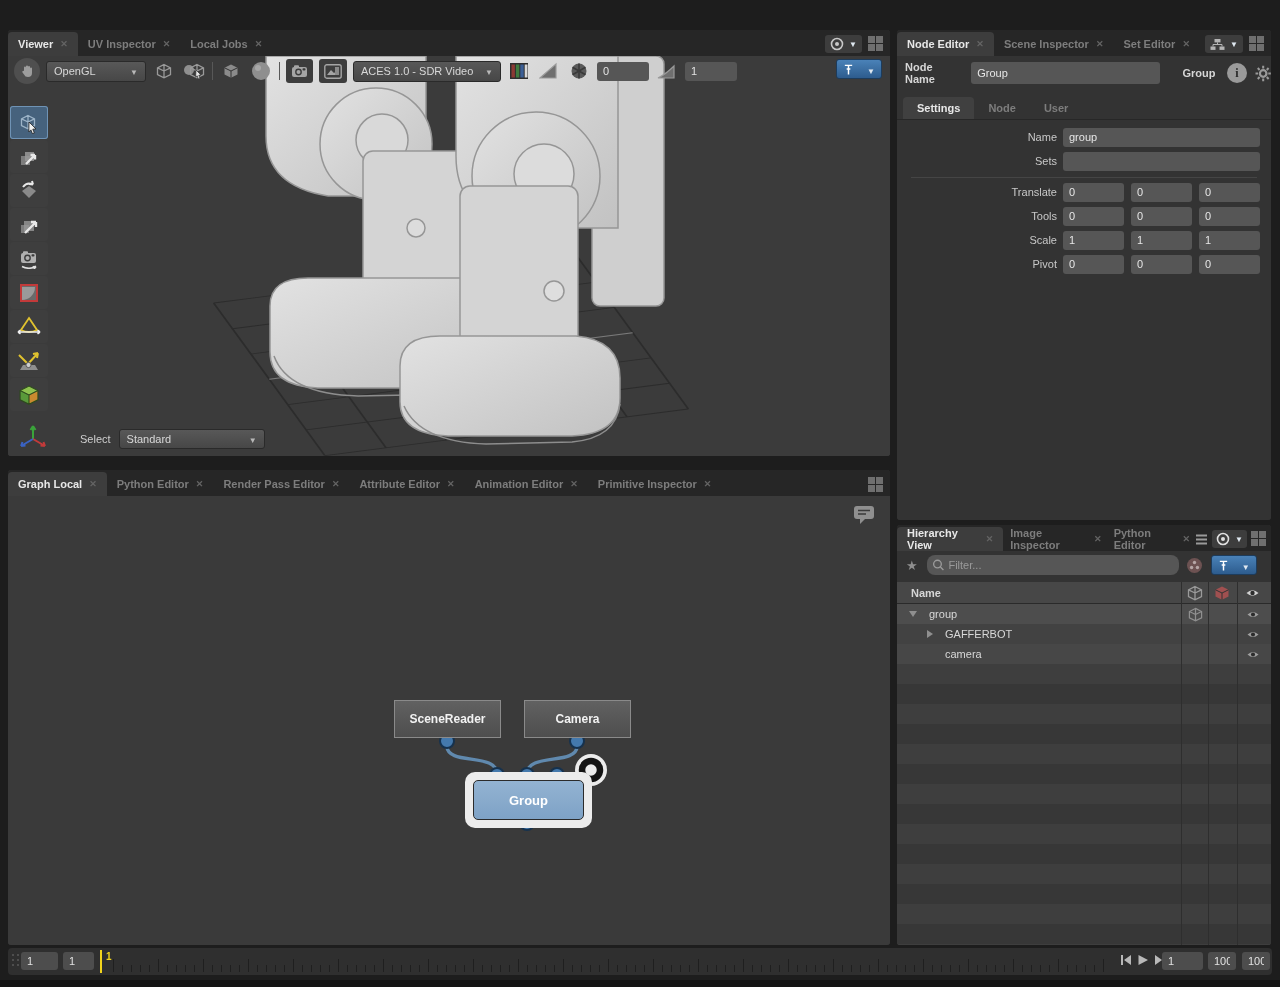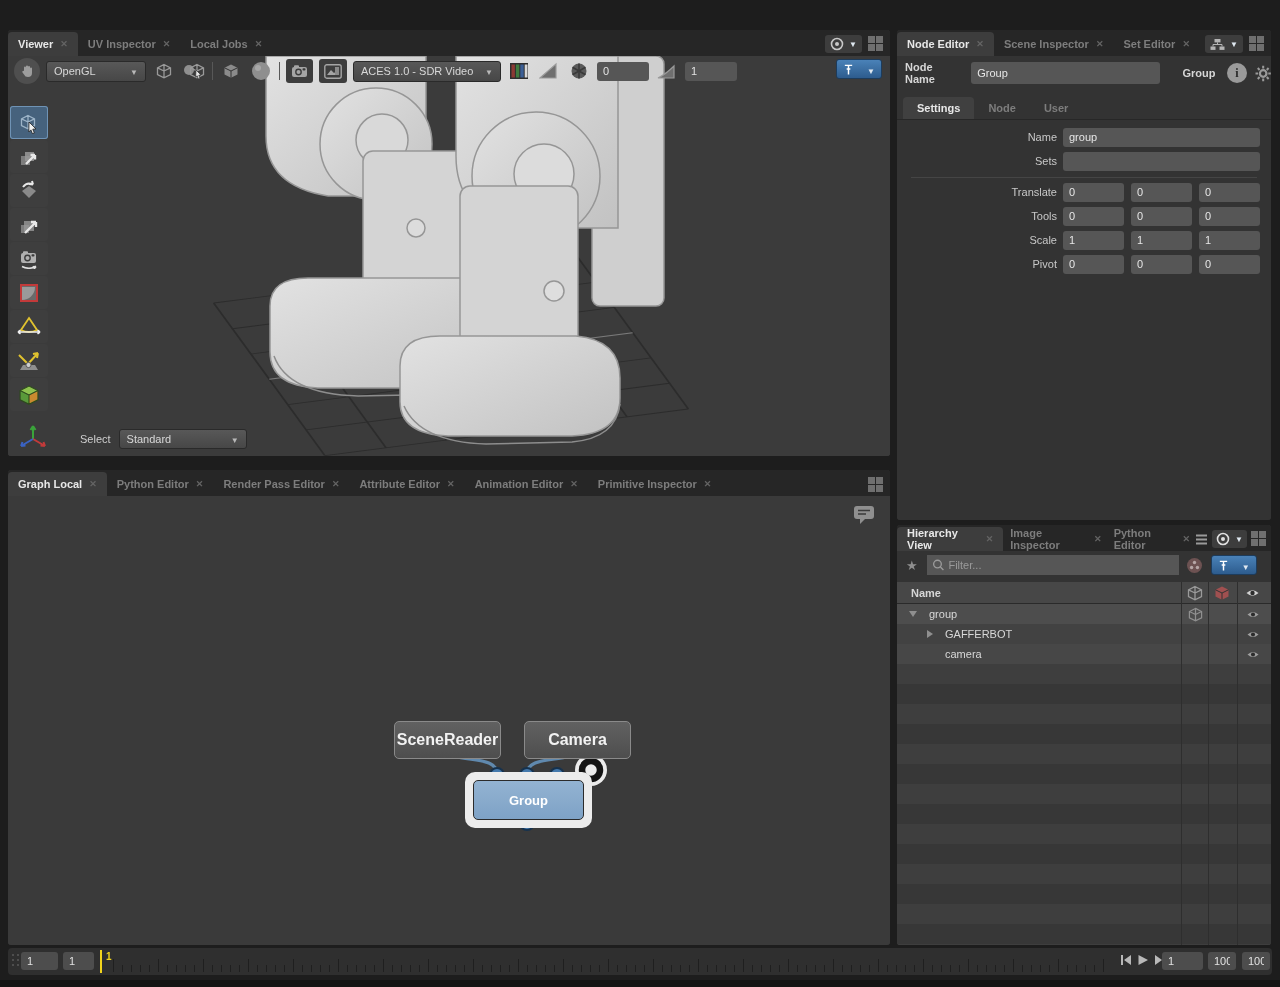--- a/index.html
+++ b/index.html
@@ -55,27 +55,27 @@
     width:46px; height:20px; display:flex; align-items:center; justify-content:space-between; padding:0 6px; color:#fff; }
   #viewer-pin { position:absolute; right:8px; top:3px; z-index:6; }
 
   .toolcol { position:absolute; left:2px; top:50px; width:38px; display:flex; flex-direction:column; gap:1px; z-index:5; }
   .tool-btn { width:38px; height:33px; background:#3e3e3e; border-radius:3px; display:flex; align-items:center; justify-content:center; }
   .tool-btn.active { background:#46627d; box-shadow:inset 0 0 0 1px #6f93b5; }
 
   .viewer-bottom { position:absolute; left:0; bottom:0; right:0; height:34px; display:flex; align-items:center; z-index:5; }
   .axis-gizmo { margin-left:8px; }
   .select-label { color:#cfcfcf; font-size:11px; margin:0 8px 0 30px; }
-  #select-dd { width:128px; height:20px; }
+  #select-dd { width:146px; height:20px; }
 
   
   #graph-panel { left:8px; top:470px; width:882px; height:475px; }
   #graph-panel .content { background:#3a3a3a; }
-  .gnode { position:absolute; background:linear-gradient(#616161,#4e4e4e); border:1px solid #8a8a8a; border-radius:5px;
-    display:flex; align-items:center; justify-content:center; color:#f2f2f2; font-size:16px; font-weight:bold;margin-top:21px; }
+  .gnode { position:absolute; background:linear-gradient(#616161,#4e4e4e); border:1px solid #8a8a8a; border-radius:0;
+    display:flex; align-items:center; justify-content:center; color:#f2f2f2; font-size:12px; font-weight:bold; }
   .gnode-sel-outer { position:absolute; background:#ececec; border-radius:10px; }
   .gnode-sel-inner { position:absolute; background:linear-gradient(#93b3d2,#7fa0c4); background:linear-gradient(#93b3d2,#7ea2c6);
     border:1.5px solid #2b2b2b; border-radius:5px; display:flex; align-items:center; justify-content:center;
     color:#ffffff; font-size:13px; font-weight:bold; }
   .graph-svg { position:absolute; left:0; top:0; }
   .bubble-icon { position:absolute; right:14px; top:8px; color:#8f8f8f; }
 
   
   #node-editor-panel { left:897px; top:30px; width:374px; height:490px; }
   .ne-name-row { position:absolute; left:0; top:0; right:0; height:34px; display:flex; align-items:center; }
@@ -87,21 +87,21 @@
   .subtab { height:22px; padding:0 14px; display:flex; align-items:center; font-size:11px; font-weight:bold;
     color:#7d7d7d; border-radius:4px 4px 0 0; }
   .subtab.active { background:#404040; color:#e8e8e8; }
   .form-row { position:absolute; height:20px; display:flex; align-items:center; }
   .form-label { position:absolute; width:152px; text-align:right; color:#c8c8c8; font-size:11px; }
   .form-divider { position:absolute; left:14px; right:14px; height:1px; background:#454545; }
 
   
   #hierarchy-panel { left:897px; top:525px; width:374px; height:420px; }
   .filter-row { position:absolute; left:0; top:0; right:0; height:28px; display:flex; align-items:center; }
-  .search-field { position:relative; background:#565656; border-radius:0; height:20px; display:flex; align-items:center; }
+  .search-field { position:relative; background:#565656; border-radius:8px; height:20px; display:flex; align-items:center; }
   .search-field input { background:transparent; border:none; outline:none; color:#e2e2e2; font-size:11px; width:100%;
     font-family:"Liberation Sans",sans-serif; }
   .search-field input::placeholder { color:#9a9a9a; }
   .h-table { position:absolute; left:0; top:31px; right:0; bottom:0; background:#383838; }
   .h-header { position:absolute; left:0; top:0; right:0; height:22px; background:#474747; display:flex; align-items:center;
     border-bottom:1px solid #2a2a2a; }
   .h-row { position:absolute; left:0; right:0; height:20px; display:flex; align-items:center; color:#d8d8d8; font-size:11px; }
   .h-col-div { position:absolute; top:0; bottom:0; width:1px; background:#2e2e2e; }
   .tri-down { width:0; height:0; border-left:4px solid transparent; border-right:4px solid transparent; border-top:6px solid #8f8f8f; }
   .tri-right { width:0; height:0; border-top:4px solid transparent; border-bottom:4px solid transparent; border-left:6px solid #8f8f8f; }

